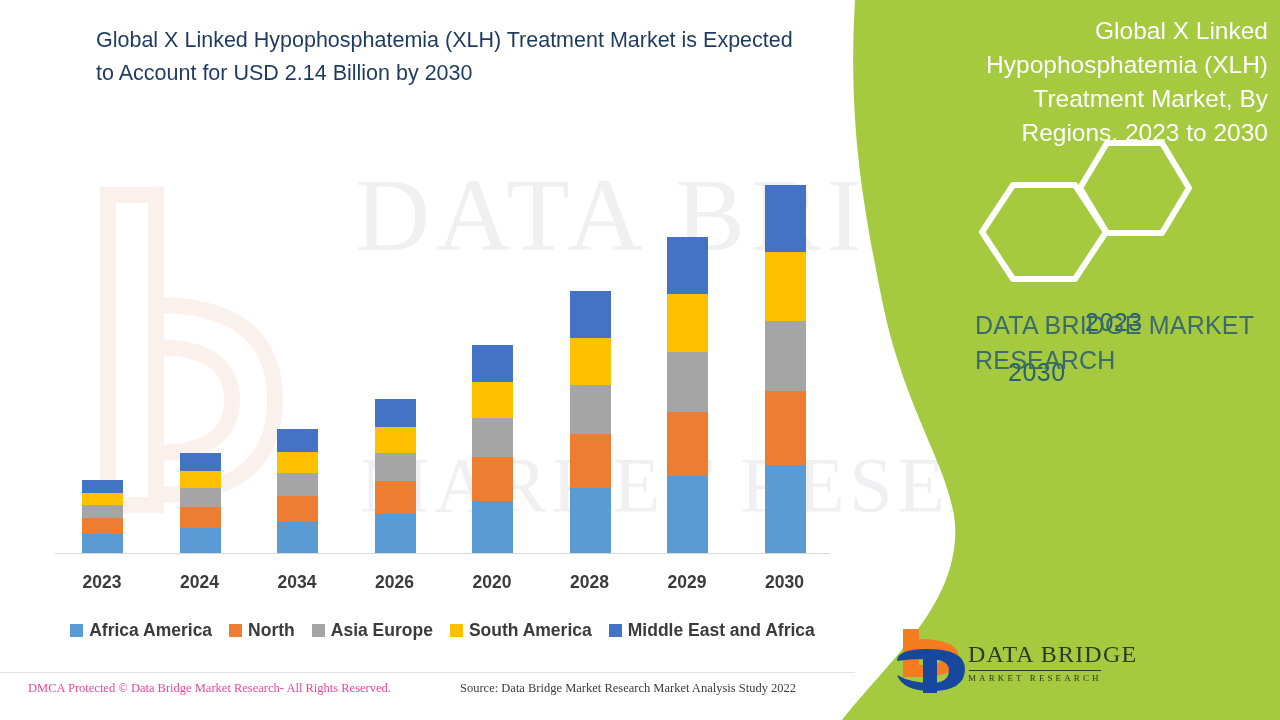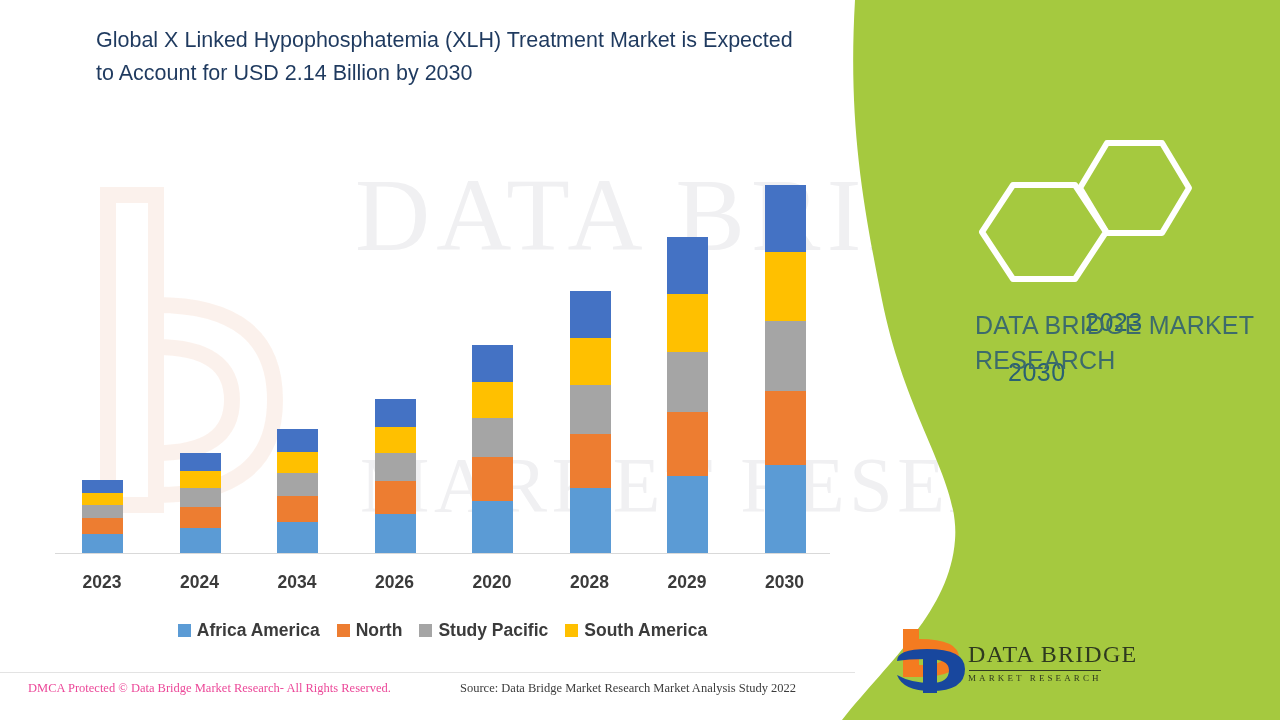--- a/index.html
+++ b/index.html
@@ -115,20 +115,21 @@
       <path d="M96 120 Q215 120 215 215 Q215 310 96 310 L96 268 Q172 268 172 215 Q172 162 96 162 Z" fill="none" stroke="#f7ded0" stroke-width="16"></path>
     </svg>
     <div class="wm-text wm-top">DATA BRIDGE</div>
     <div class="wm-text wm-bot">MARKET RESEARCH</div>
   </div>
 
   <svg class="green-panel" viewBox="0 0 470 720" preserveAspectRatio="none">
     <path d="M45,0 C38,120 52,200 72,300 C96,420 150,480 145,540 C140,610 80,660 32,720 L470,720 L470,0 Z" fill="#A5C93F"></path>
   </svg>
 
+  <div class="panel-title">Global X Linked Hypophosphatemia (XLH) Treatment Market, By Regions, 2023 to 2030</div>
 
   <div class="hexwrap">
     <svg width="220" height="145" viewBox="0 0 220 145">
       <polygon points="132,3 187,3 214,48 187,93 132,93 105,48" fill="none" stroke="#ffffff" stroke-width="6" stroke-linejoin="round"></polygon>
       <polygon points="38,45 100,45 131,92 100,139 38,139 7,92" fill="none" stroke="#ffffff" stroke-width="6" stroke-linejoin="round"></polygon>
     </svg>
     <span class="hex-label hex-2023">2023</span>
     <span class="hex-label hex-2030">2030</span>
   </div>
 
@@ -222,25 +223,29 @@
       <div class="lg-item">
         <span class="lg-swatch" style="background: rgb(91, 155, 213);"></span>
         <span class="lg-label">Africa America</span>
       </div>
       <div class="lg-item">
         <span class="lg-swatch" style="background: rgb(237, 125, 49);"></span>
         <span class="lg-label">North</span>
       </div>
       <div class="lg-item">
         <span class="lg-swatch" style="background: rgb(165, 165, 165);"></span>
-        <span class="lg-label">Study Pacific</span>
+        <span class="lg-label">Asia Europe</span>
       </div>
       <div class="lg-item">
         <span class="lg-swatch" style="background: rgb(255, 192, 0);"></span>
         <span class="lg-label">South America</span>
+      </div>
+      <div class="lg-item">
+        <span class="lg-swatch" style="background: rgb(68, 114, 196);"></span>
+        <span class="lg-label">Middle East and Africa</span>
       </div>
     </div>
 
   <div class="foot-rule"></div>
   <div class="foot-left">DMCA Protected © Data Bridge Market Research- All Rights Reserved.</div>
   <div class="foot-right">Source: Data Bridge Market Research Market Analysis Study 2022</div>
 
 </div>
 
 </body></html>

